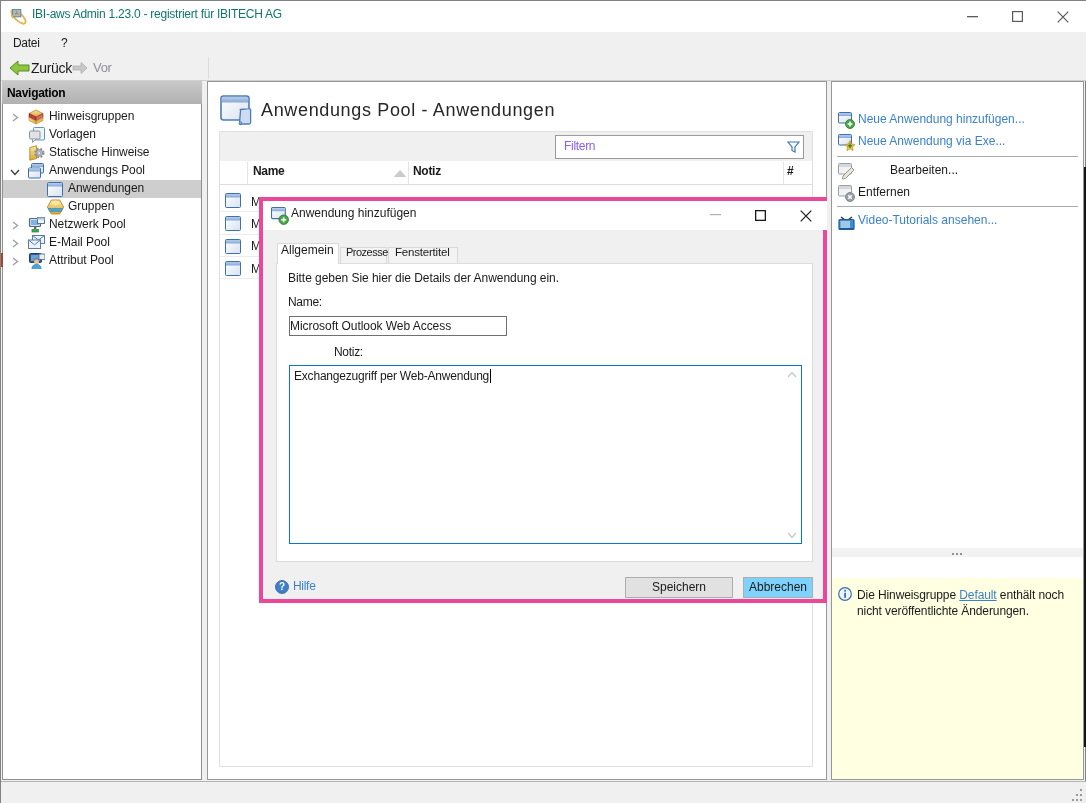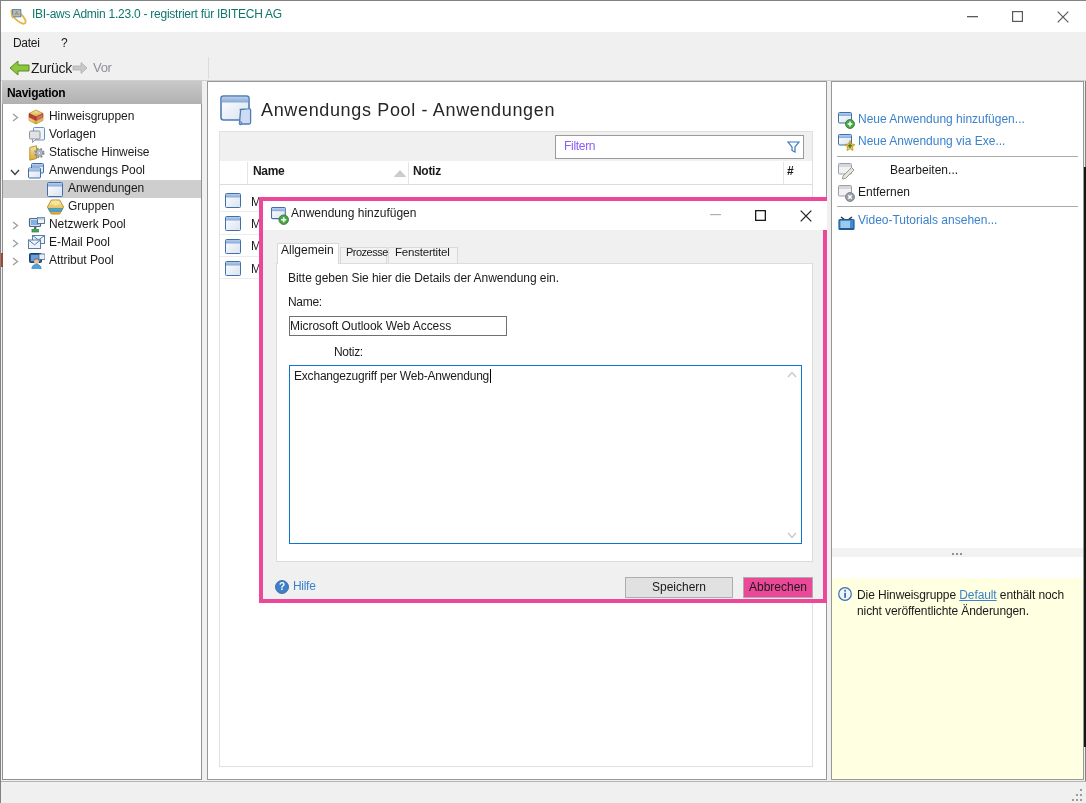--- a/index.html
+++ b/index.html
@@ -315,16 +315,16 @@
   <svg class="abs" style="left:524px;top:331px" width="10" height="7" viewBox="0 0 10 7">
         <path d="M1 1 L5 5.5 L9 1" fill="none" stroke="#c9c9c9" stroke-width="1.4"></path>
       </svg>
 
   <svg class="abs" style="left:12px;top:379px" width="14" height="14" viewBox="0 0 14 14">
     <circle cx="7" cy="7" r="6.5" fill="#3f80c8" stroke="#2d5f9a" stroke-width="0.8"></circle>
     <text x="7" y="10.4" text-anchor="middle" font-size="10" font-weight="bold" fill="#fff" font-family="Liberation Sans">?</text>
   </svg>
   <div class="txt link" style="left:30px;top:378px;">Hilfe</div>
   <div class="abs" style="left:362px;top:376px;width:108px;height:21px;background:#e1e1e1;border:1px solid #adadad;text-align:center;line-height:19px;">Speichern</div>
-  <div class="abs" style="left:480px;top:376px;width:70px;height:21px;background:#ec4899;border:1px solid #adadad;text-align:center;line-height:19px;">Abbrechen</div>
+  <div class="abs" style="left:480px;top:376px;width:70px;height:21px;background:#7dd3fc;border:1px solid #adadad;text-align:center;line-height:19px;">Abbrechen</div>
 </div>
 
 </div>
 
 </body></html>

